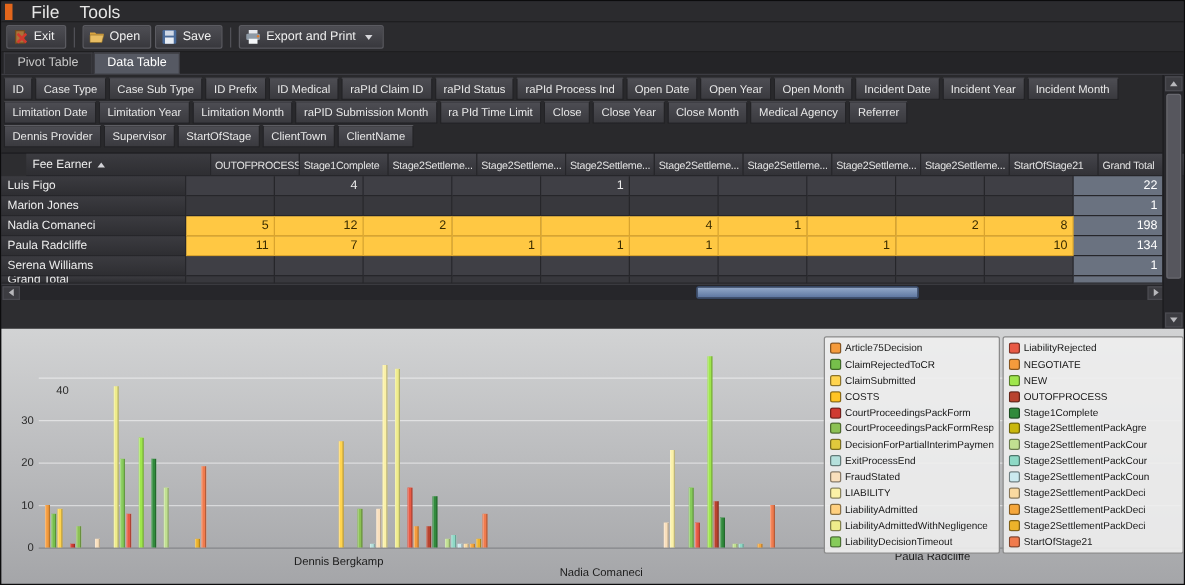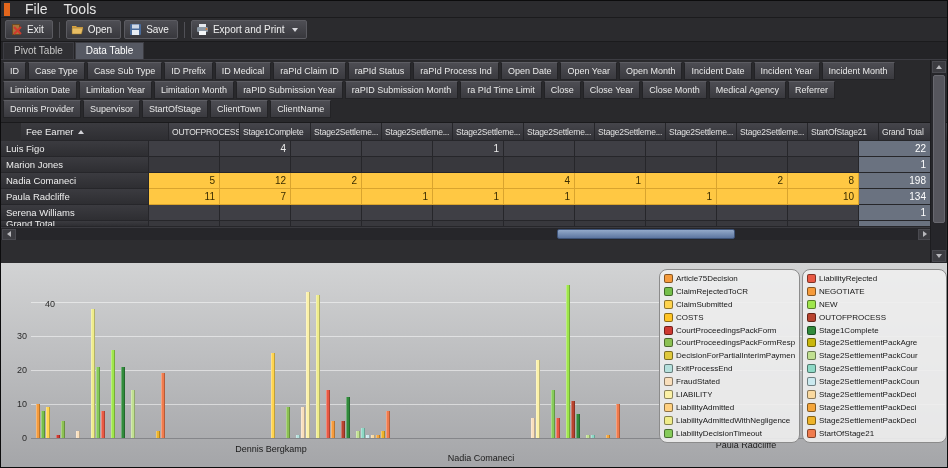--- a/index.html
+++ b/index.html
@@ -61,21 +61,21 @@
   .vthumb{position:absolute;top:15px;left:2px;width:12px;height:148px;background:#56565d;border:1px solid #68686f;border-radius:2px;}
   
   .chart{position:absolute;left:0;top:262px;width:948px;height:206px;overflow:hidden;
          background:linear-gradient(180deg,#d2d3d4,#a4a5a8);}
   .plot{position:absolute;inset:0;}
   .gridline{position:absolute;left:30px;right:4px;height:1px;background:rgba(255,255,255,0.5);}
   .ytick{position:absolute;left:0;width:26px;text-align:right;font-size:9px;color:#2b2b2b;}
   .bar-group{position:absolute;bottom:31px;display:flex;align-items:flex-end;gap:1px;z-index:1;}
   .bar{width:4px;box-shadow:inset -1px 0 rgba(0,0,0,0.25),inset 1px 0 rgba(255,255,255,0.3);}
   .xlabel{position:absolute;transform:translateX(-50%);font-size:9px;color:#1b1b1b;white-space:nowrap;z-index:1;}
-  .legend{position:absolute;top:6px;z-index:5;background:rgba(238,238,238,0.9);border:1px solid #8b8b8b;border-radius:8px;padding:2px 4px;}
+  .legend{position:absolute;top:6px;z-index:5;background:rgba(238,238,238,0.9);border:1px solid #8b8b8b;border-radius:2px;padding:2px 4px;}
   .legend-1{left:658px;width:141px;}
   .legend-2{left:801px;width:145px;}
   .legend-item{display:flex;align-items:center;gap:3px;height:12.9px;overflow:hidden;}
   .swatch{width:9px;height:9px;flex:0 0 auto;border:1px solid rgba(0,0,0,0.45);border-radius:2px;}
   .legend-label{font-size:8px;color:#161616;white-space:nowrap;overflow:hidden;}
 </style>
 </head>
 <body>
 
 <div class="app">
@@ -142,21 +142,20 @@
         <div class="field-btn">Open Year</div>
         <div class="field-btn">Open Month</div>
         <div class="field-btn">Incident Date</div>
         <div class="field-btn">Incident Year</div>
         <div class="field-btn">Incident Month</div>
       </div>
       <div class="field-row">
         <div class="field-btn">Limitation Date</div>
         <div class="field-btn">Limitation Year</div>
         <div class="field-btn">Limitation Month</div>
-        <div class="field-btn">raPID Submission Year</div>
         <div class="field-btn">raPID Submission Month</div>
         <div class="field-btn">ra PId Time Limit</div>
         <div class="field-btn">Close</div>
         <div class="field-btn">Close Year</div>
         <div class="field-btn">Close Month</div>
         <div class="field-btn">Medical Agency</div>
         <div class="field-btn">Referrer</div>
       </div>
       <div class="field-row">
         <div class="field-btn">Dennis Provider</div>
@@ -300,21 +299,21 @@
     <div class="plot">
         <div class="gridline" style="top: 175px; background: rgb(133, 134, 138);"></div>
         <div class="ytick" style="top: 170px;">0</div>
         <div class="gridline" style="top: 141px;"></div>
         <div class="ytick" style="top: 136px;">10</div>
         <div class="gridline" style="top: 107px;"></div>
         <div class="ytick" style="top: 102px;">20</div>
         <div class="gridline" style="top: 73px;"></div>
         <div class="ytick" style="top: 68px;">30</div>
         <div class="gridline" style="top: 39px;"></div>
-        <div class="ytick" style="top: 36px; padding-left: 44px;">40</div>
+        <div class="ytick" style="top: 44px; padding-left: 44px;">40</div>
         <div class="bar-group" style="left: 35px;">
           <div class="bar" style="height: 34px; background: rgb(245, 155, 60);"></div>
           <div class="bar" style="height: 27.2px; background: rgb(118, 191, 75);"></div>
           <div class="bar" style="height: 30.6px; background: rgb(255, 212, 79);"></div>
           <div class="bar" style="height: 0px; background: rgb(255, 196, 37);"></div>
           <div class="bar" style="height: 3.4px; background: rgb(207, 58, 50);"></div>
           <div class="bar" style="height: 17px; background: rgb(140, 193, 83);"></div>
           <div class="bar" style="height: 0px; background: rgb(224, 201, 60);"></div>
           <div class="bar" style="height: 0px; background: rgb(181, 224, 220);"></div>
           <div class="bar" style="height: 6.8px; background: rgb(249, 223, 188);"></div>

